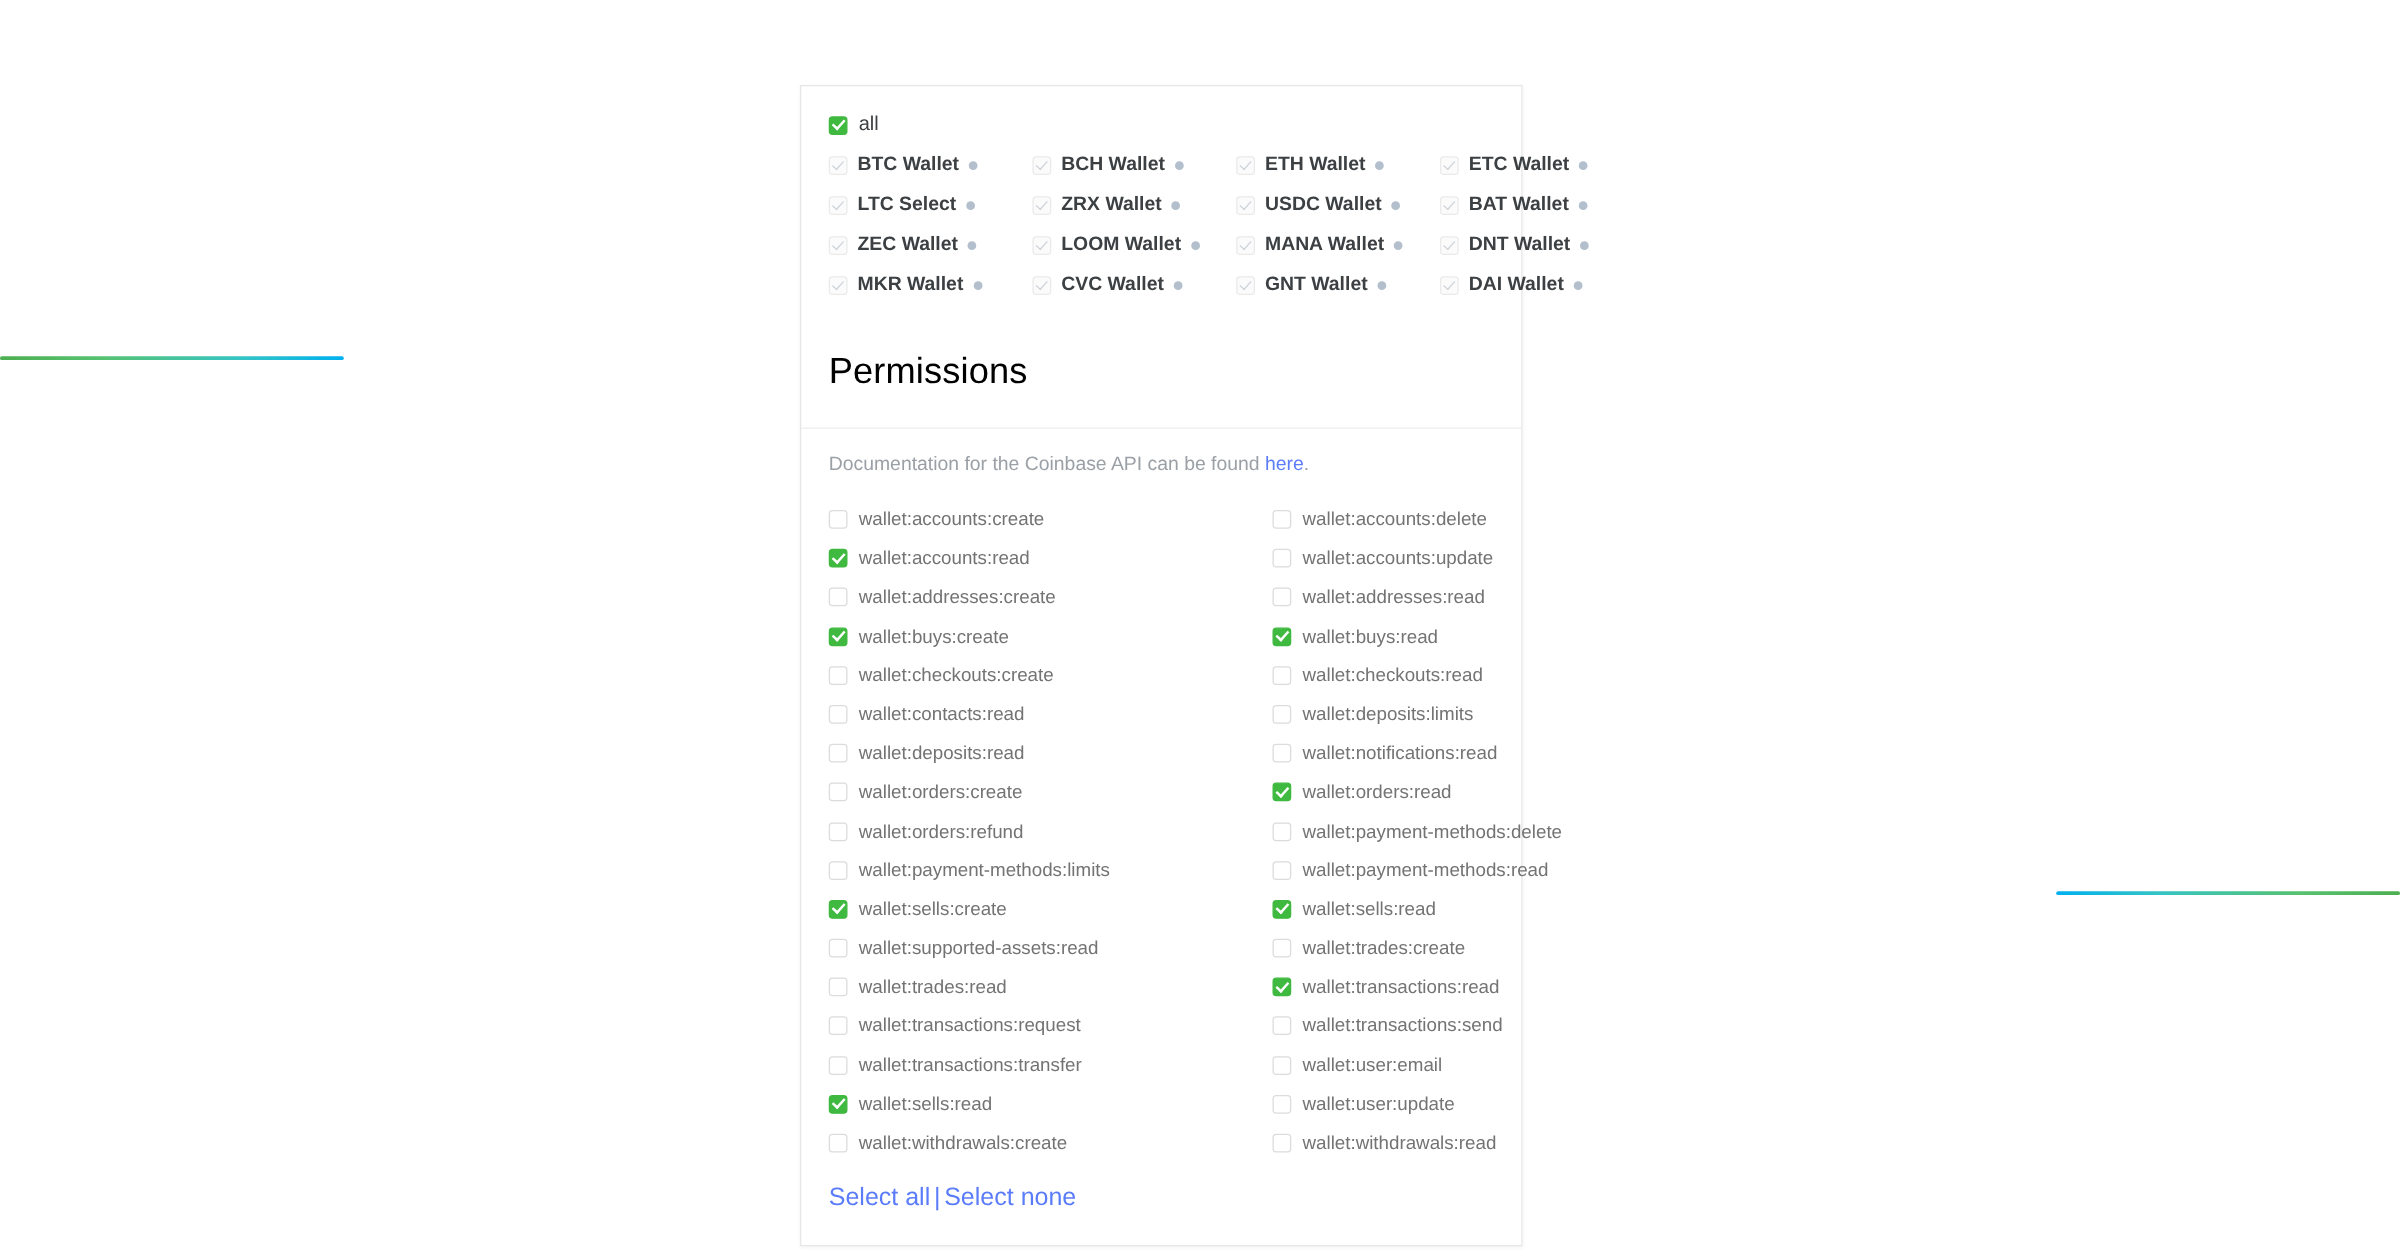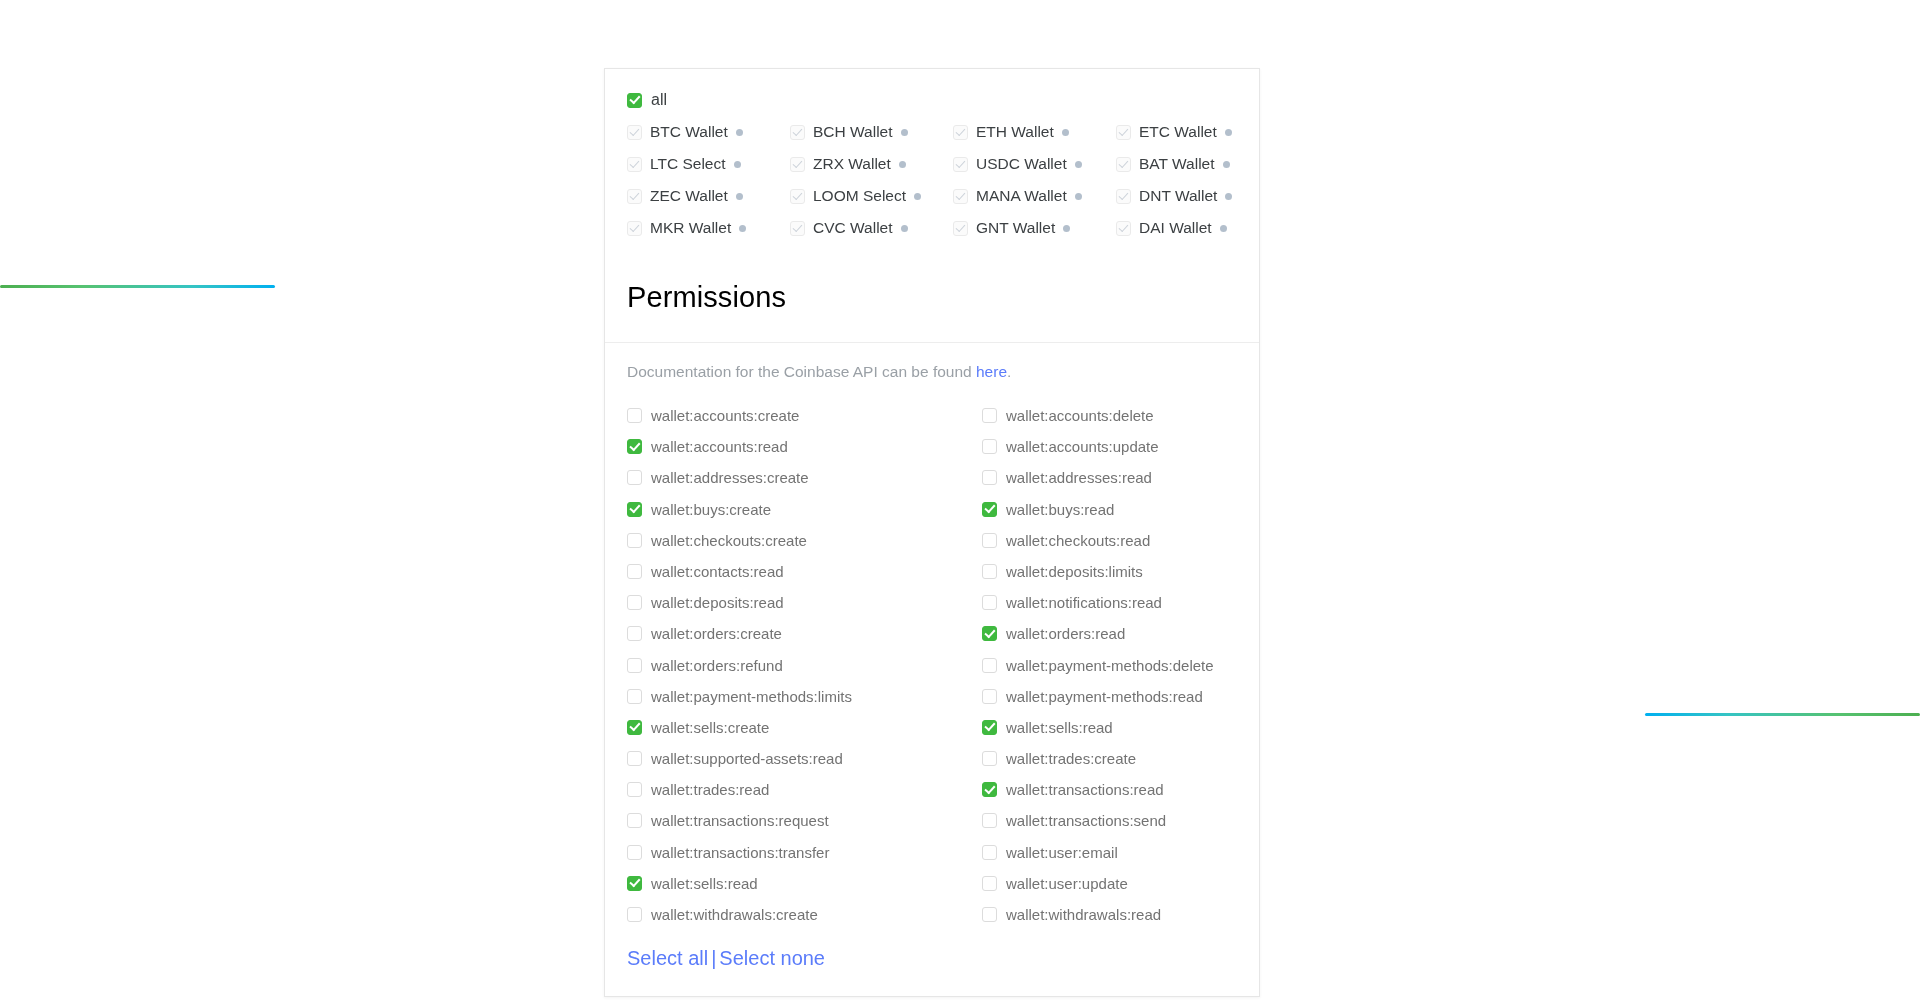--- a/index.html
+++ b/index.html
@@ -31,23 +31,23 @@
   .deco-line.right {
     right: 0;
     top: 713px;
     width: 275px;
     background: linear-gradient(to right, #00b0f0 0%, #35c4c4 30%, #56c271 70%, #4caf50 100%);
   }
 
   
   .card {
     position: absolute;
-    left: 604px;
+    left: 640px;
     top: 68px;
-    width: 656px;
+    width: 578px;
     background: #ffffff;
     border: 1px solid #e6e6e6;
     box-shadow: 0 1px 3px rgba(0,0,0,0.05);
     box-sizing: border-box;
   }
 
   .card-pad {
     padding: 22px 22px 0 22px;
   }
 
@@ -114,20 +114,21 @@
   }
   .wallet-item {
     display: flex;
     align-items: center;
     gap: 8px;
   }
   .wallet-item .lbl {
     font-size: 15.5px;
     color: #3c4043;
     white-space: nowrap;
+    font-weight: bold;
   }
   .dot {
     width: 7px;
     height: 7px;
     border-radius: 50%;
     background: #b3bfcc;
     flex: 0 0 auto;
   }
 
   
@@ -241,21 +242,21 @@
           <span class="lbl">BAT Wallet</span>
           <span class="dot"></span>
         </div>
         <div class="wallet-item">
           <span class="cb disabled"></span>
           <span class="lbl">ZEC Wallet</span>
           <span class="dot"></span>
         </div>
         <div class="wallet-item">
           <span class="cb disabled"></span>
-          <span class="lbl">LOOM Select</span>
+          <span class="lbl">LOOM Wallet</span>
           <span class="dot"></span>
         </div>
         <div class="wallet-item">
           <span class="cb disabled"></span>
           <span class="lbl">MANA Wallet</span>
           <span class="dot"></span>
         </div>
         <div class="wallet-item">
           <span class="cb disabled"></span>
           <span class="lbl">DNT Wallet</span>

